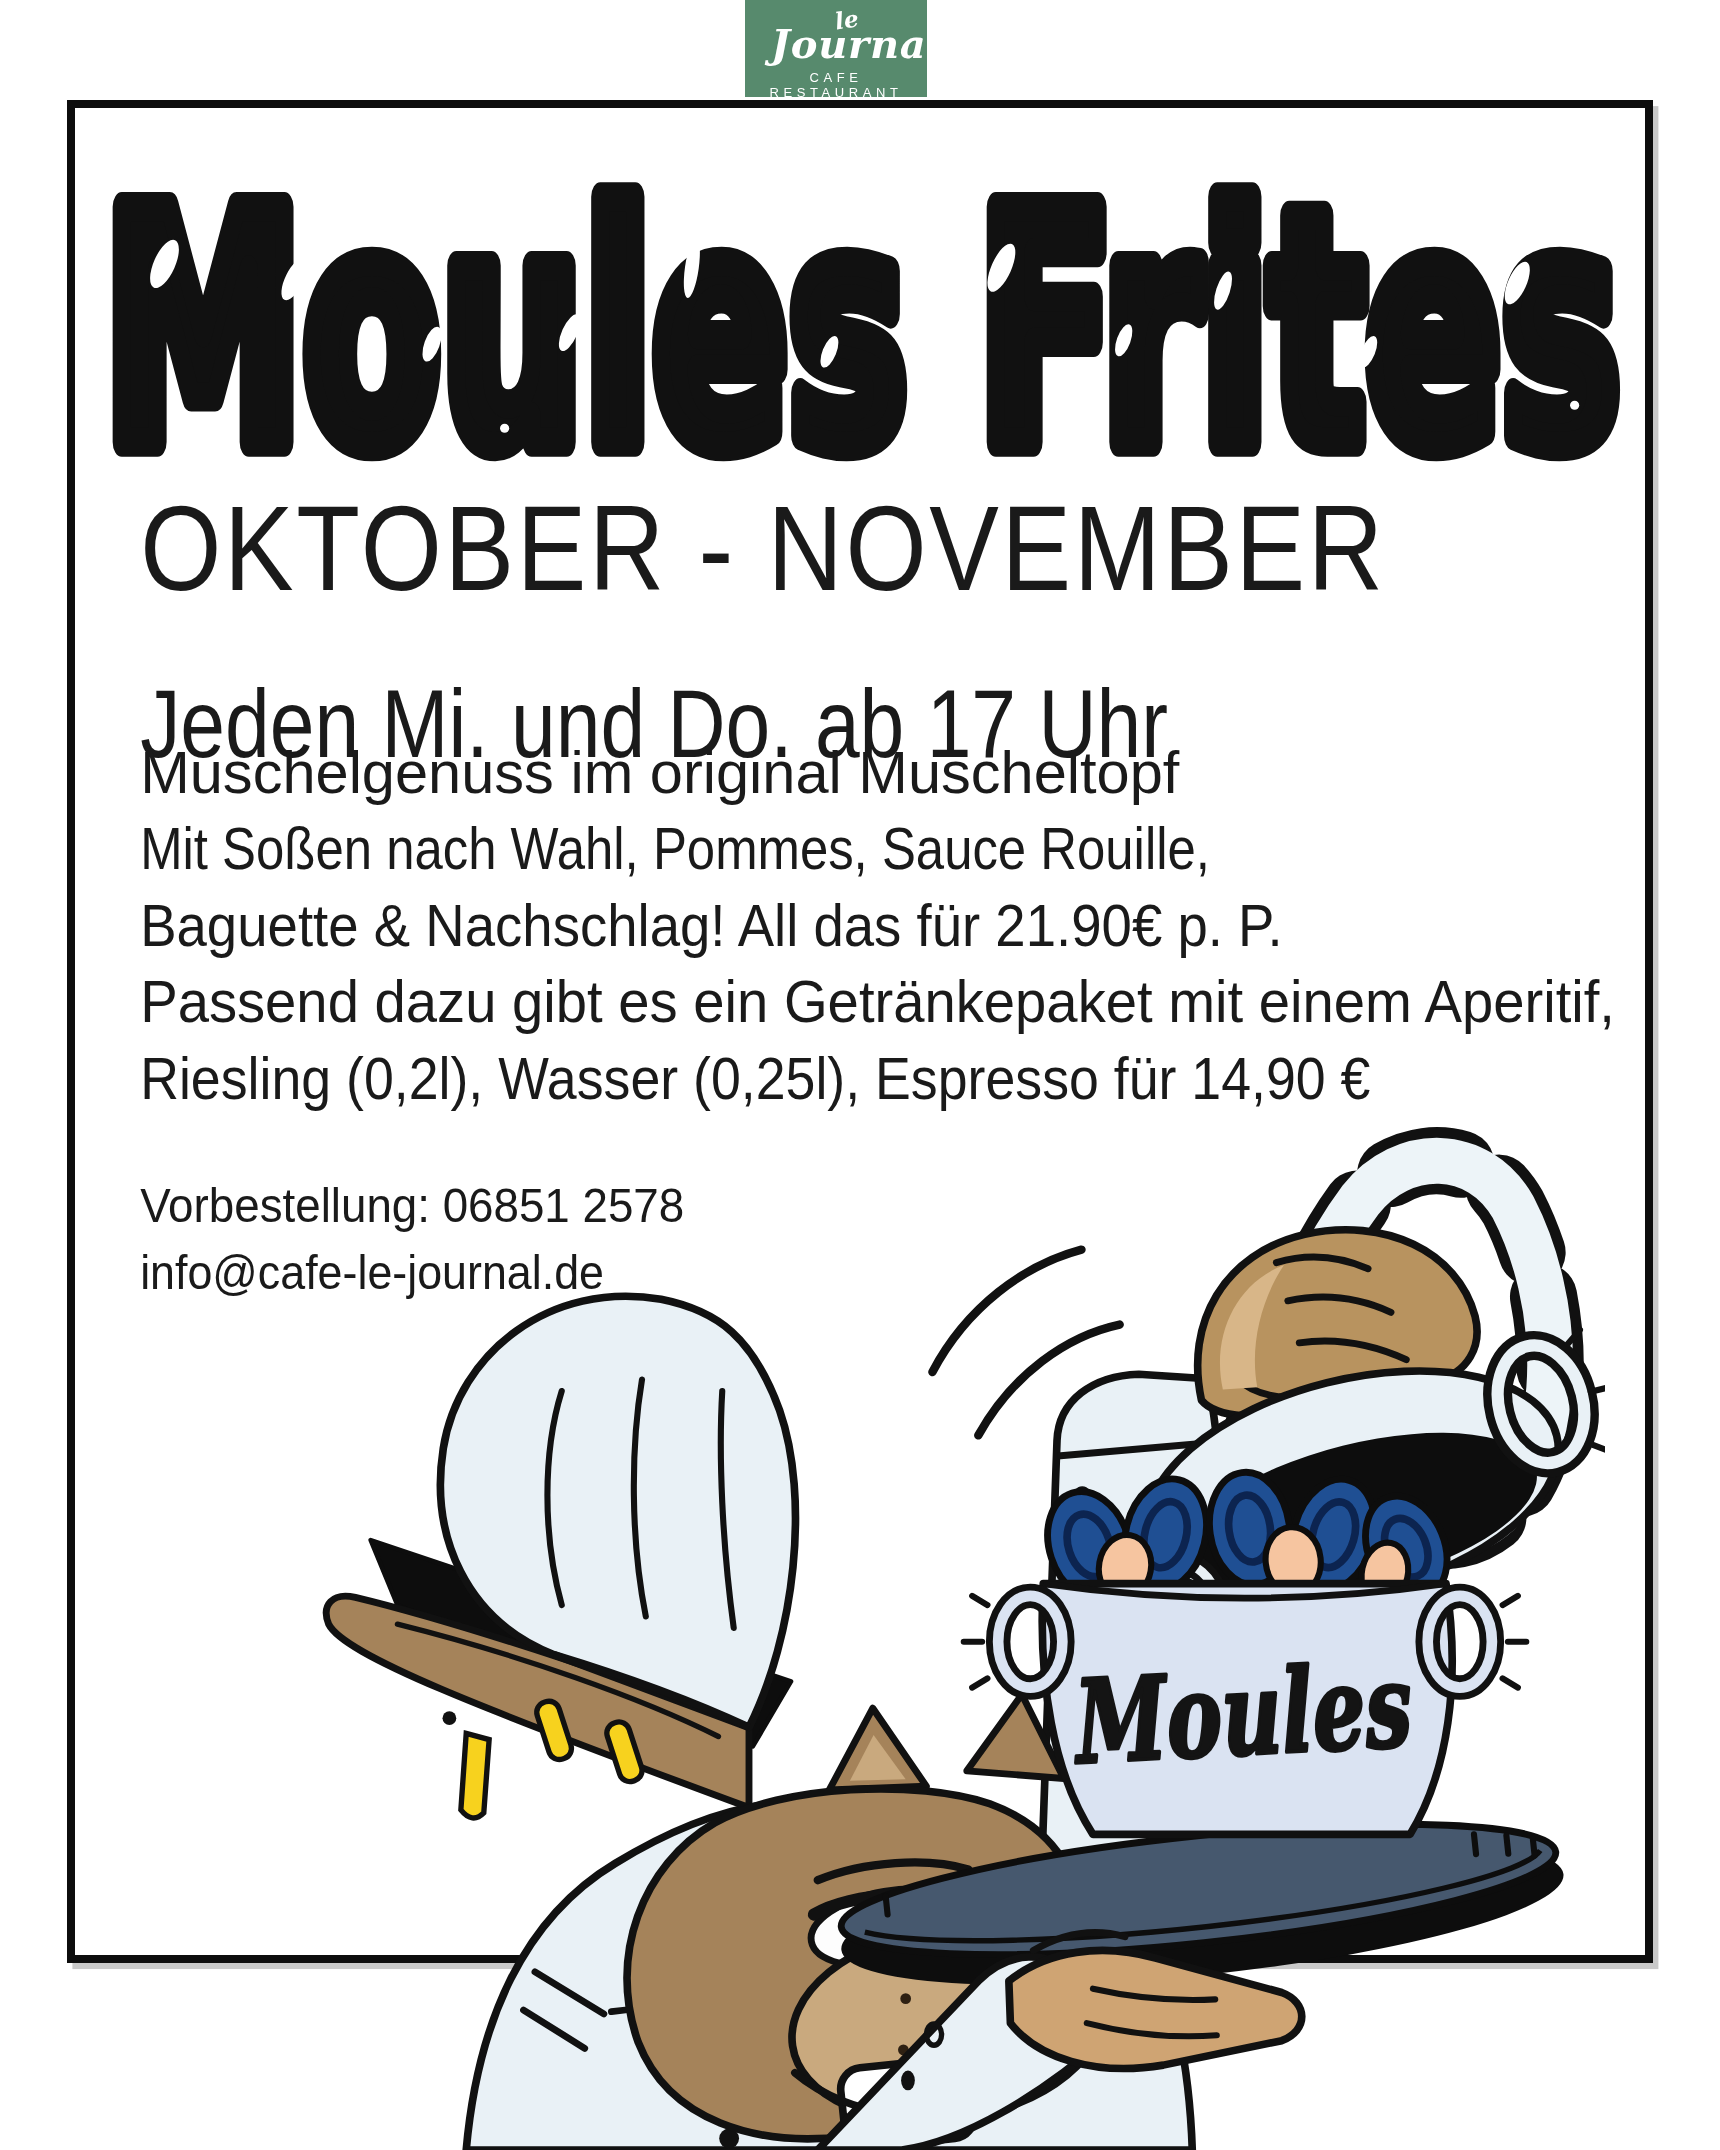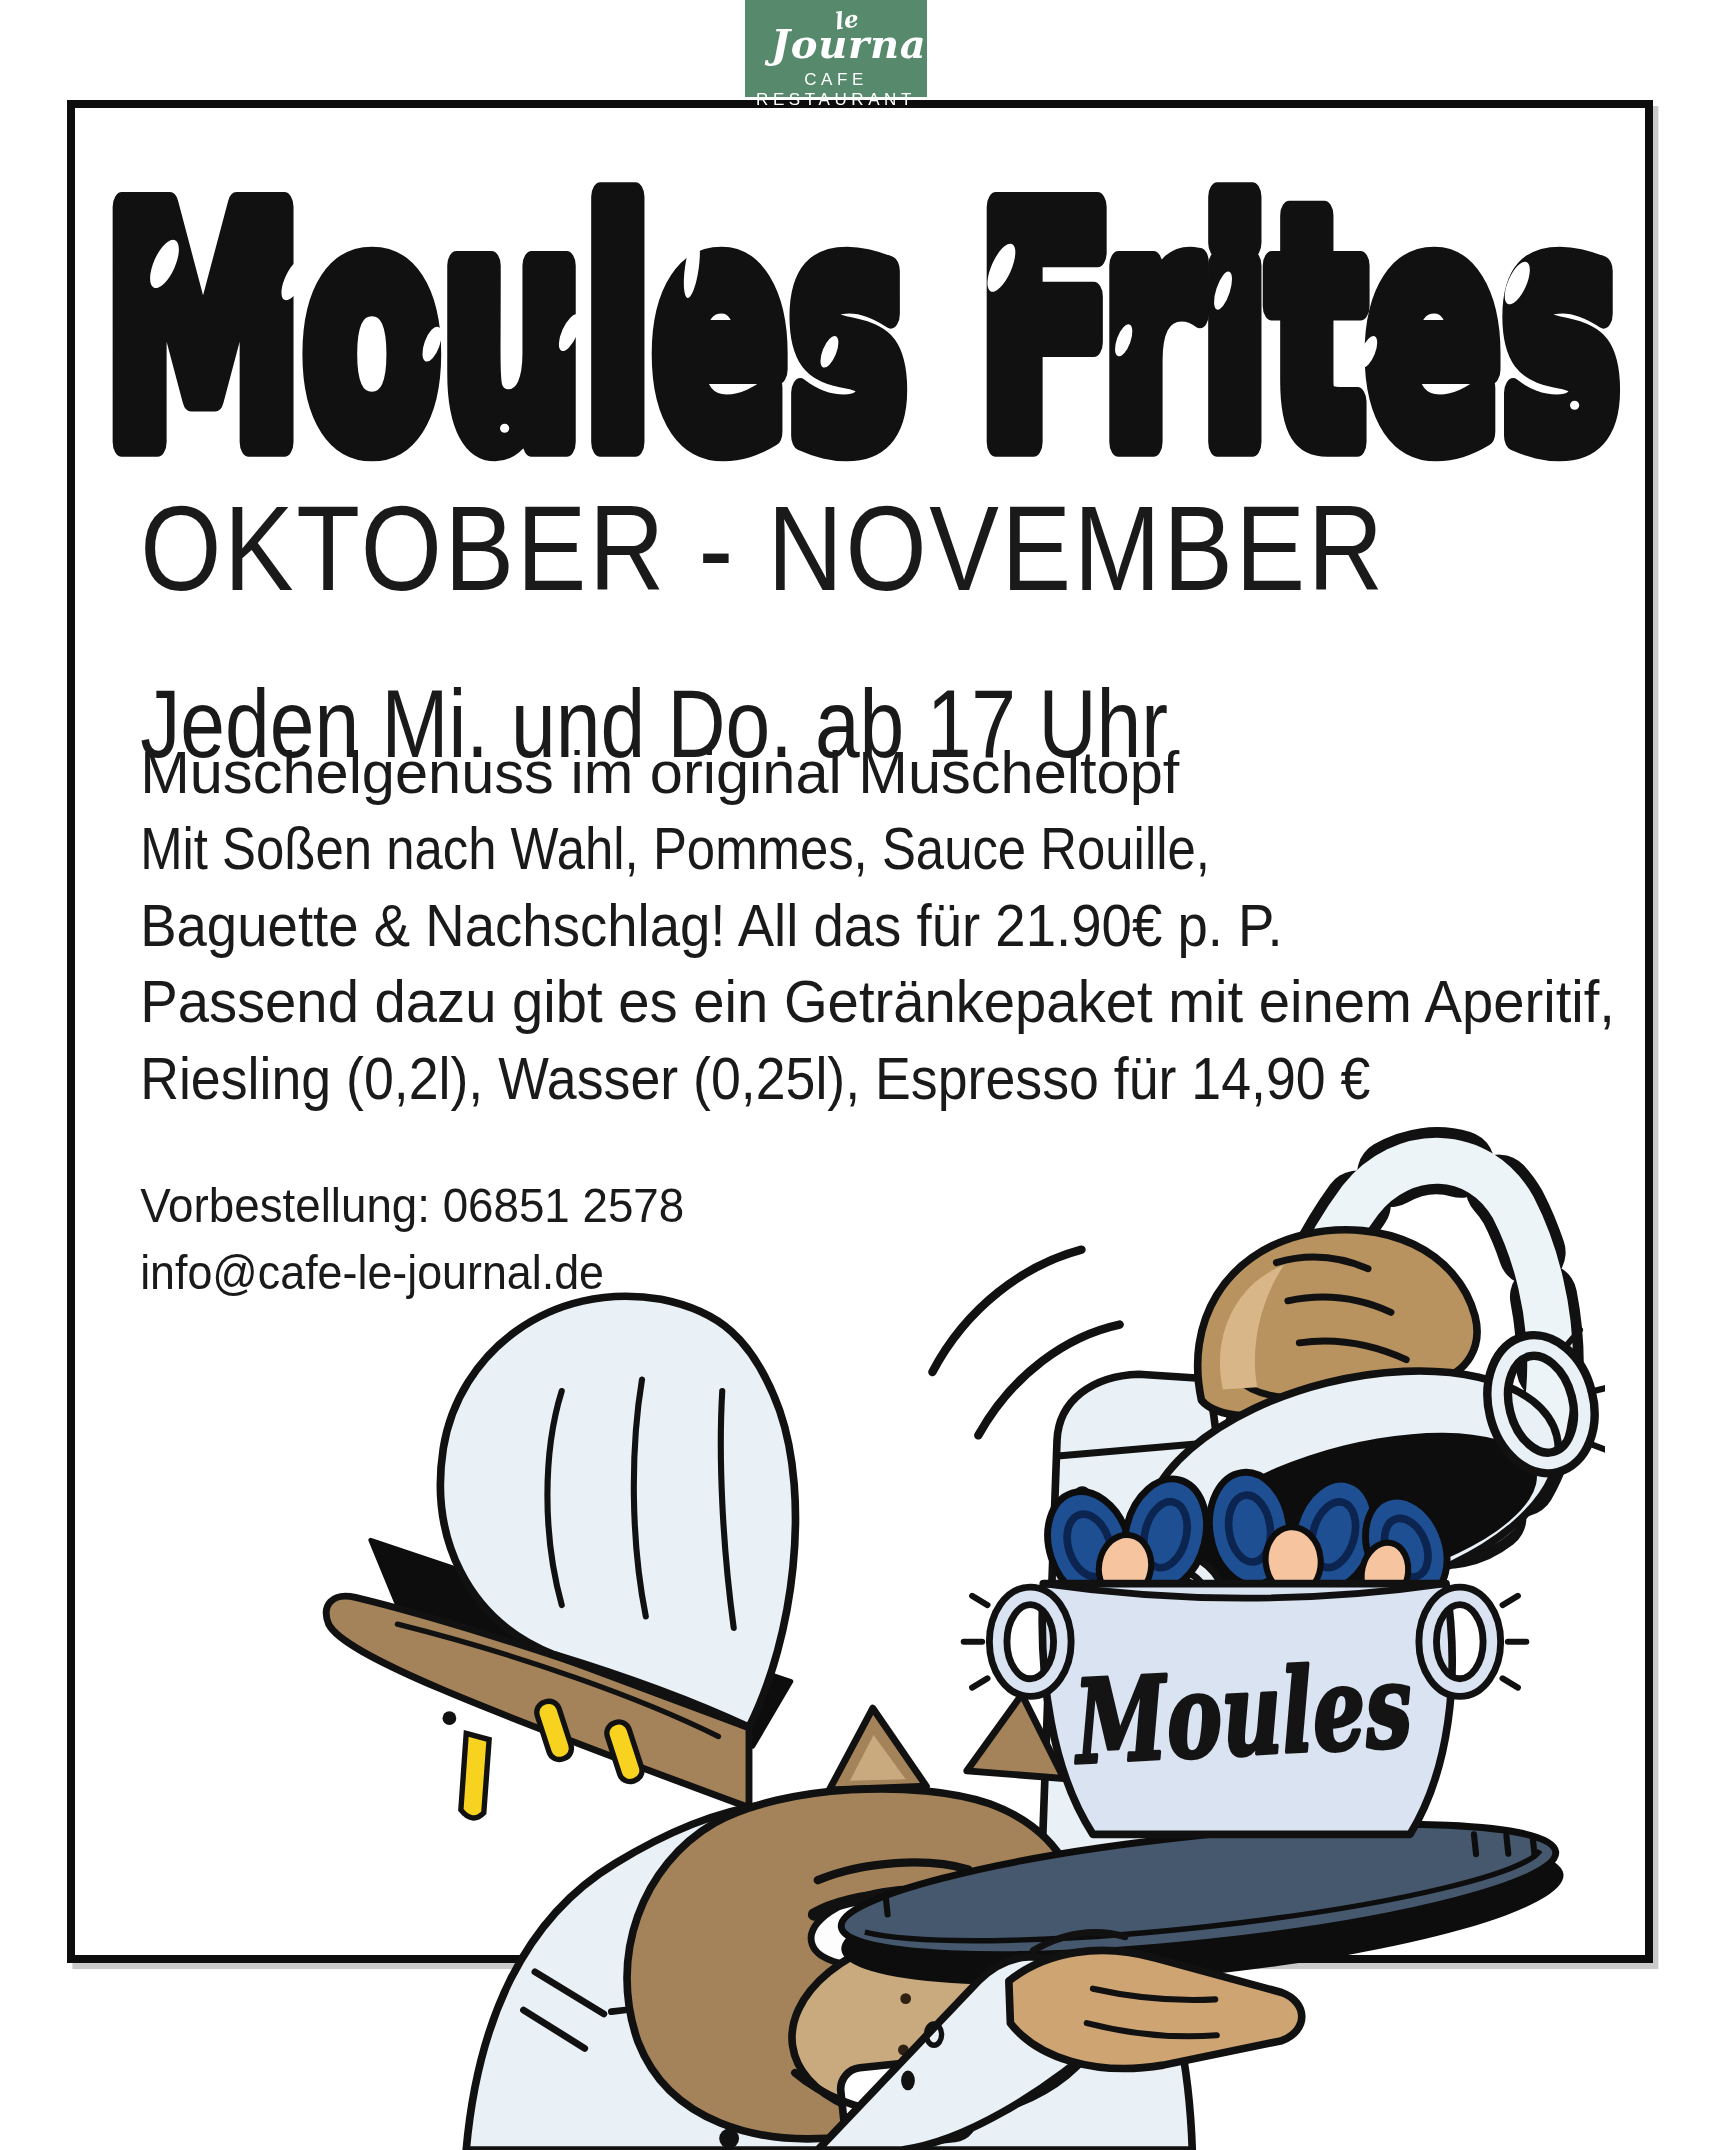--- a/index.html
+++ b/index.html
@@ -9,21 +9,21 @@
   #frame{position:absolute;left:67px;top:100px;width:1586px;height:1863px;
          border:8.4px solid #0d0d0d;box-sizing:border-box;background:transparent;
          box-shadow:5.4px 6.1px 0 #c9c9c9;z-index:1;}
   
   #logo{position:absolute;left:745px;top:0;width:182px;height:97px;background:#578a6d;
         z-index:6;text-align:center;color:#ffffff;}
   #logo .le{position:absolute;left:90px;top:6.1px;font-family:"DejaVu Serif",serif;
         font-style:italic;font-weight:bold;font-size:23px;transform:rotate(-8deg);}
   #logo .script{position:absolute;left:0;right:0;top:20px;font-family:"DejaVu Serif",serif;
         font-style:italic;font-weight:bold;font-size:40px;letter-spacing:0.8px;margin-left:26px;}
-  #logo .caps{position:absolute;left:0;right:0;top:70px;font-size:17px;letter-spacing:4.6px;
+  #logo .caps{position:absolute;left:0;right:0;top:70px;font-size:13px;letter-spacing:4.6px;
         font-weight:400;}
   svg text{font-family:"Liberation Sans",sans-serif;}
   .svglayer{position:absolute;z-index:2;}
   #illu{position:absolute;left:214px;top:1070px;z-index:3;}
 </style>
 </head>
 <body>
 
 <div id="poster">
 

